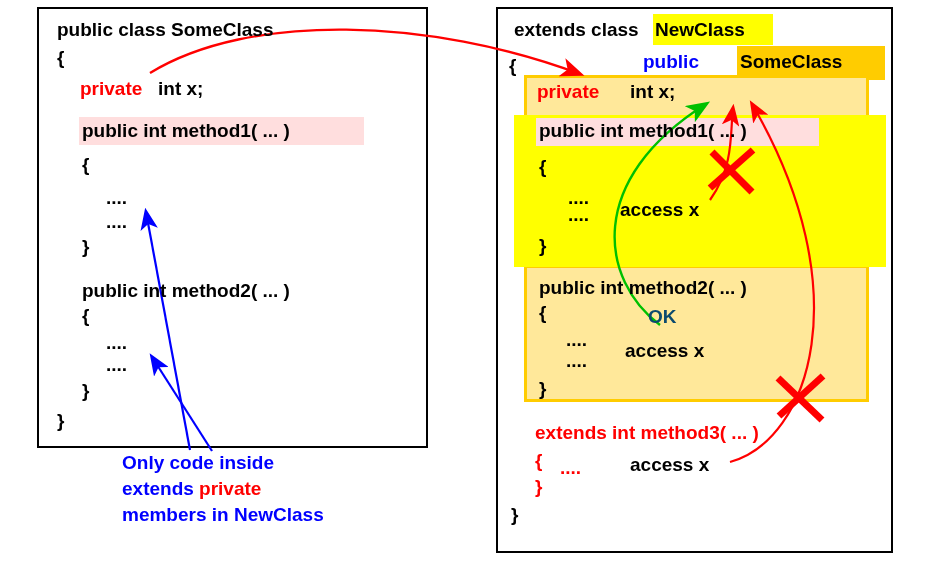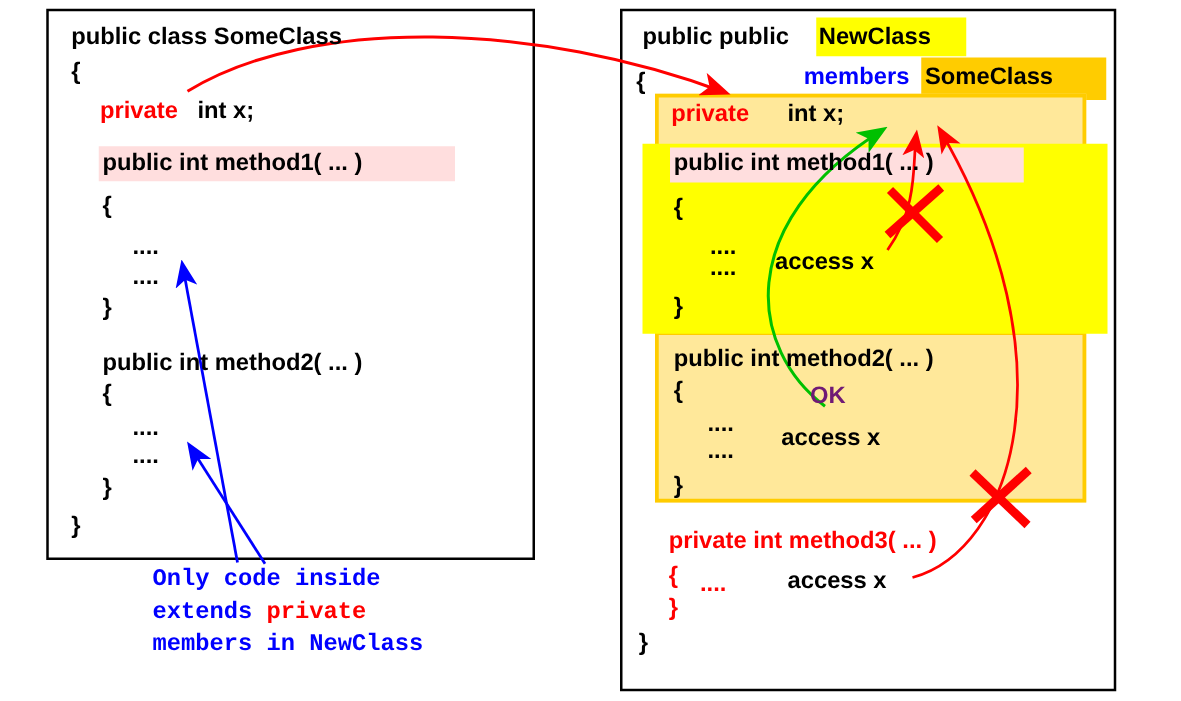--- a/index.html
+++ b/index.html
@@ -60,29 +60,29 @@
     font-family:"Liberation Sans", sans-serif;
     font-weight:bold;
     font-size:19px;
     line-height:19px;
     white-space:pre;
     color:#000000;
     z-index:12;
   }
   .red{color:#ff0000;}
   .blue{color:#0000ff;}
-  .green{color:#701a75;}
+  .green{color:#0c4a6e;}
 
   
   .dots{font-size:19px;font-weight:bold;letter-spacing:0px;}
 
   
   #caption{
     position:absolute;left:122px;top:450px;width:320px;
-    font-family:Liberation Mono, monospace;
+    font-family:Liberation Sans, sans-serif;
     font-weight:bold;font-size:19px;line-height:26px;
     color:#0000ff;z-index:12;
   }
   #caption .red{color:#ff0000;}
 
   
   #arrows-under{position:absolute;left:0;top:0;width:945px;height:561px;z-index:10;pointer-events:none;}
   #arrows-over{position:absolute;left:0;top:0;width:945px;height:561px;z-index:14;pointer-events:none;}
 </style>
 </head>
@@ -110,23 +110,23 @@
   <div class="code dots" style="left:106px;top:188px;">....</div>
   <div class="code dots" style="left:106px;top:212px;">....</div>
   <div class="code" style="left:82px;top:237px;">}</div>
   <div class="code" style="left:82px;top:281px;">public int method2( ... )</div>
   <div class="code" style="left:82px;top:306px;">{</div>
   <div class="code dots" style="left:106px;top:333px;">....</div>
   <div class="code dots" style="left:106px;top:355px;">....</div>
   <div class="code" style="left:82px;top:381px;">}</div>
   <div class="code" style="left:57px;top:411px;">}</div>
 
-  <div class="code" style="left:514px;top:20px;">public public</div>
+  <div class="code" style="left:514px;top:20px;">extends class</div>
   <div class="code" style="left:655px;top:20px;">NewClass</div>
-  <div class="code blue" style="left:643px;top:52px;">members</div>
+  <div class="code blue" style="left:643px;top:52px;">public</div>
   <div class="code" style="left:740px;top:52px;">SomeClass</div>
   <div class="code" style="left:509px;top:56px;">{</div>
 
   <div class="code red" style="left:537px;top:82px;">private</div>
   <div class="code" style="left:630px;top:82px;">int x;</div>
 
   <div class="code" style="left:539px;top:121px;">public int method1( ... )</div>
   <div class="code" style="left:539px;top:157px;">{</div>
   <div class="code dots" style="left:568px;top:188px;">....</div>
   <div class="code dots" style="left:568px;top:205px;">....</div>
@@ -134,21 +134,21 @@
   <div class="code" style="left:539px;top:236px;">}</div>
 
   <div class="code" style="left:539px;top:278px;">public int method2( ... )</div>
   <div class="code" style="left:539px;top:303px;">{</div>
   <div class="code green" style="left:648px;top:307px;">OK</div>
   <div class="code dots" style="left:566px;top:330px;">....</div>
   <div class="code" style="left:625px;top:341px;">access x</div>
   <div class="code dots" style="left:566px;top:351px;">....</div>
   <div class="code" style="left:539px;top:379px;">}</div>
 
-  <div class="code red" style="left:535px;top:423px;">private int method3( ... )</div>
+  <div class="code red" style="left:535px;top:423px;">extends int method3( ... )</div>
   <div class="code red" style="left:535px;top:451px;">{</div>
   <div class="code dots red" style="left:560px;top:458px;">....</div>
   <div class="code" style="left:630px;top:455px;">access x</div>
   <div class="code red" style="left:535px;top:477px;">}</div>
   <div class="code" style="left:511px;top:505px;">}</div>
 
   <div id="caption">
     <div>Only code inside</div>
     <div>
       <span>extends</span>

